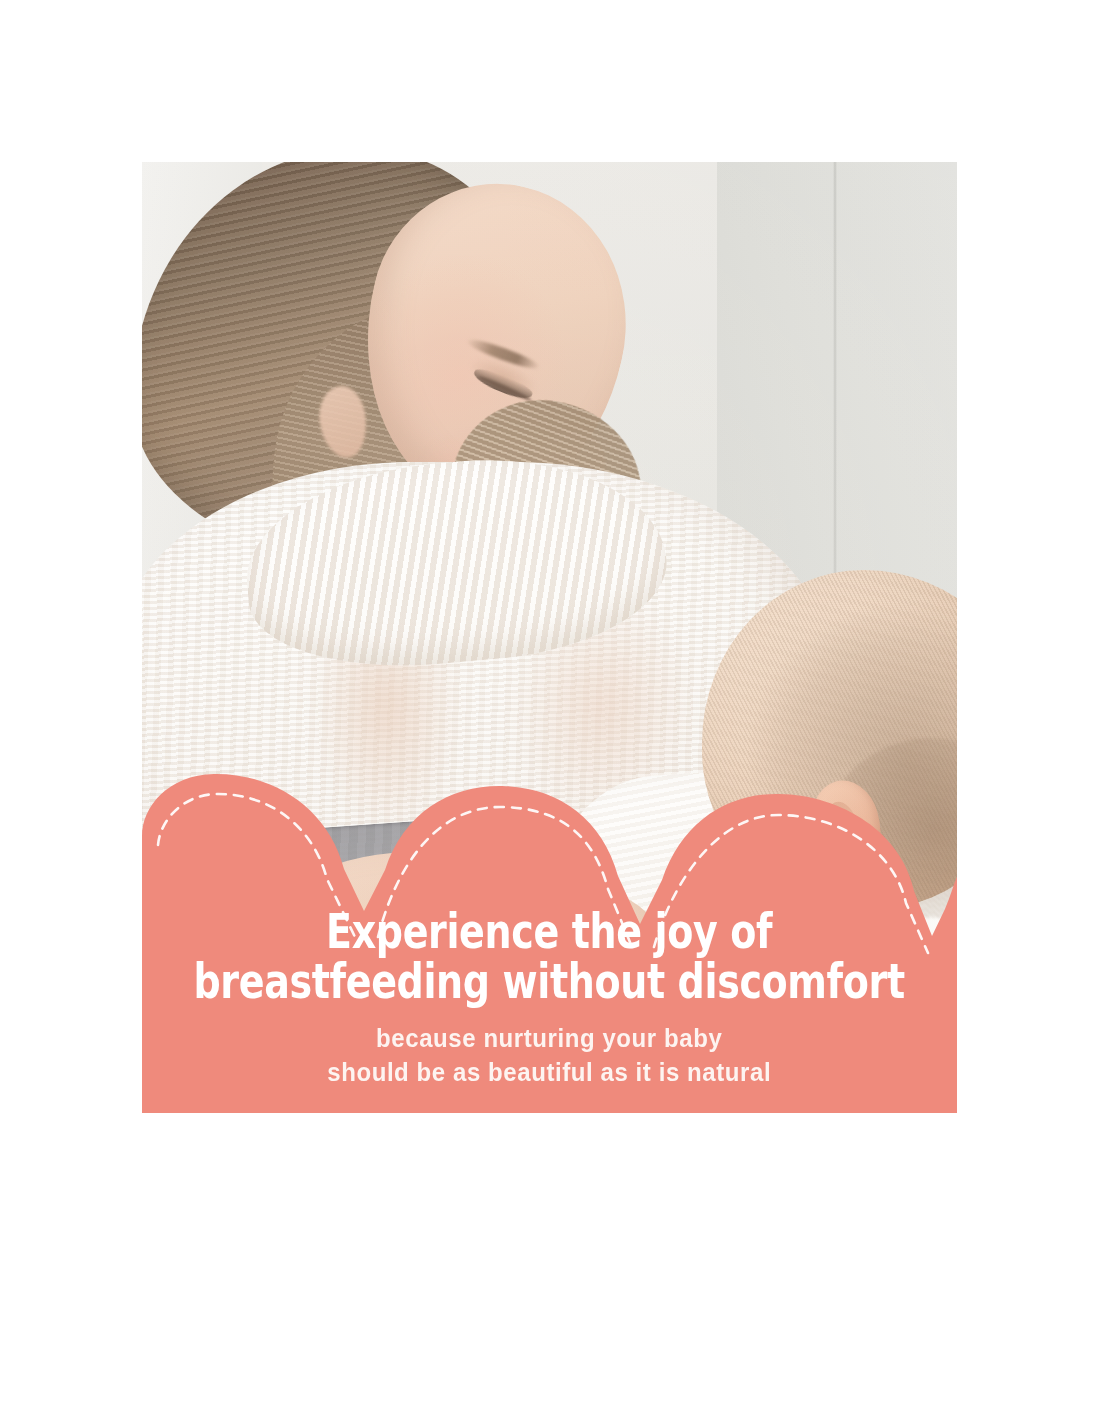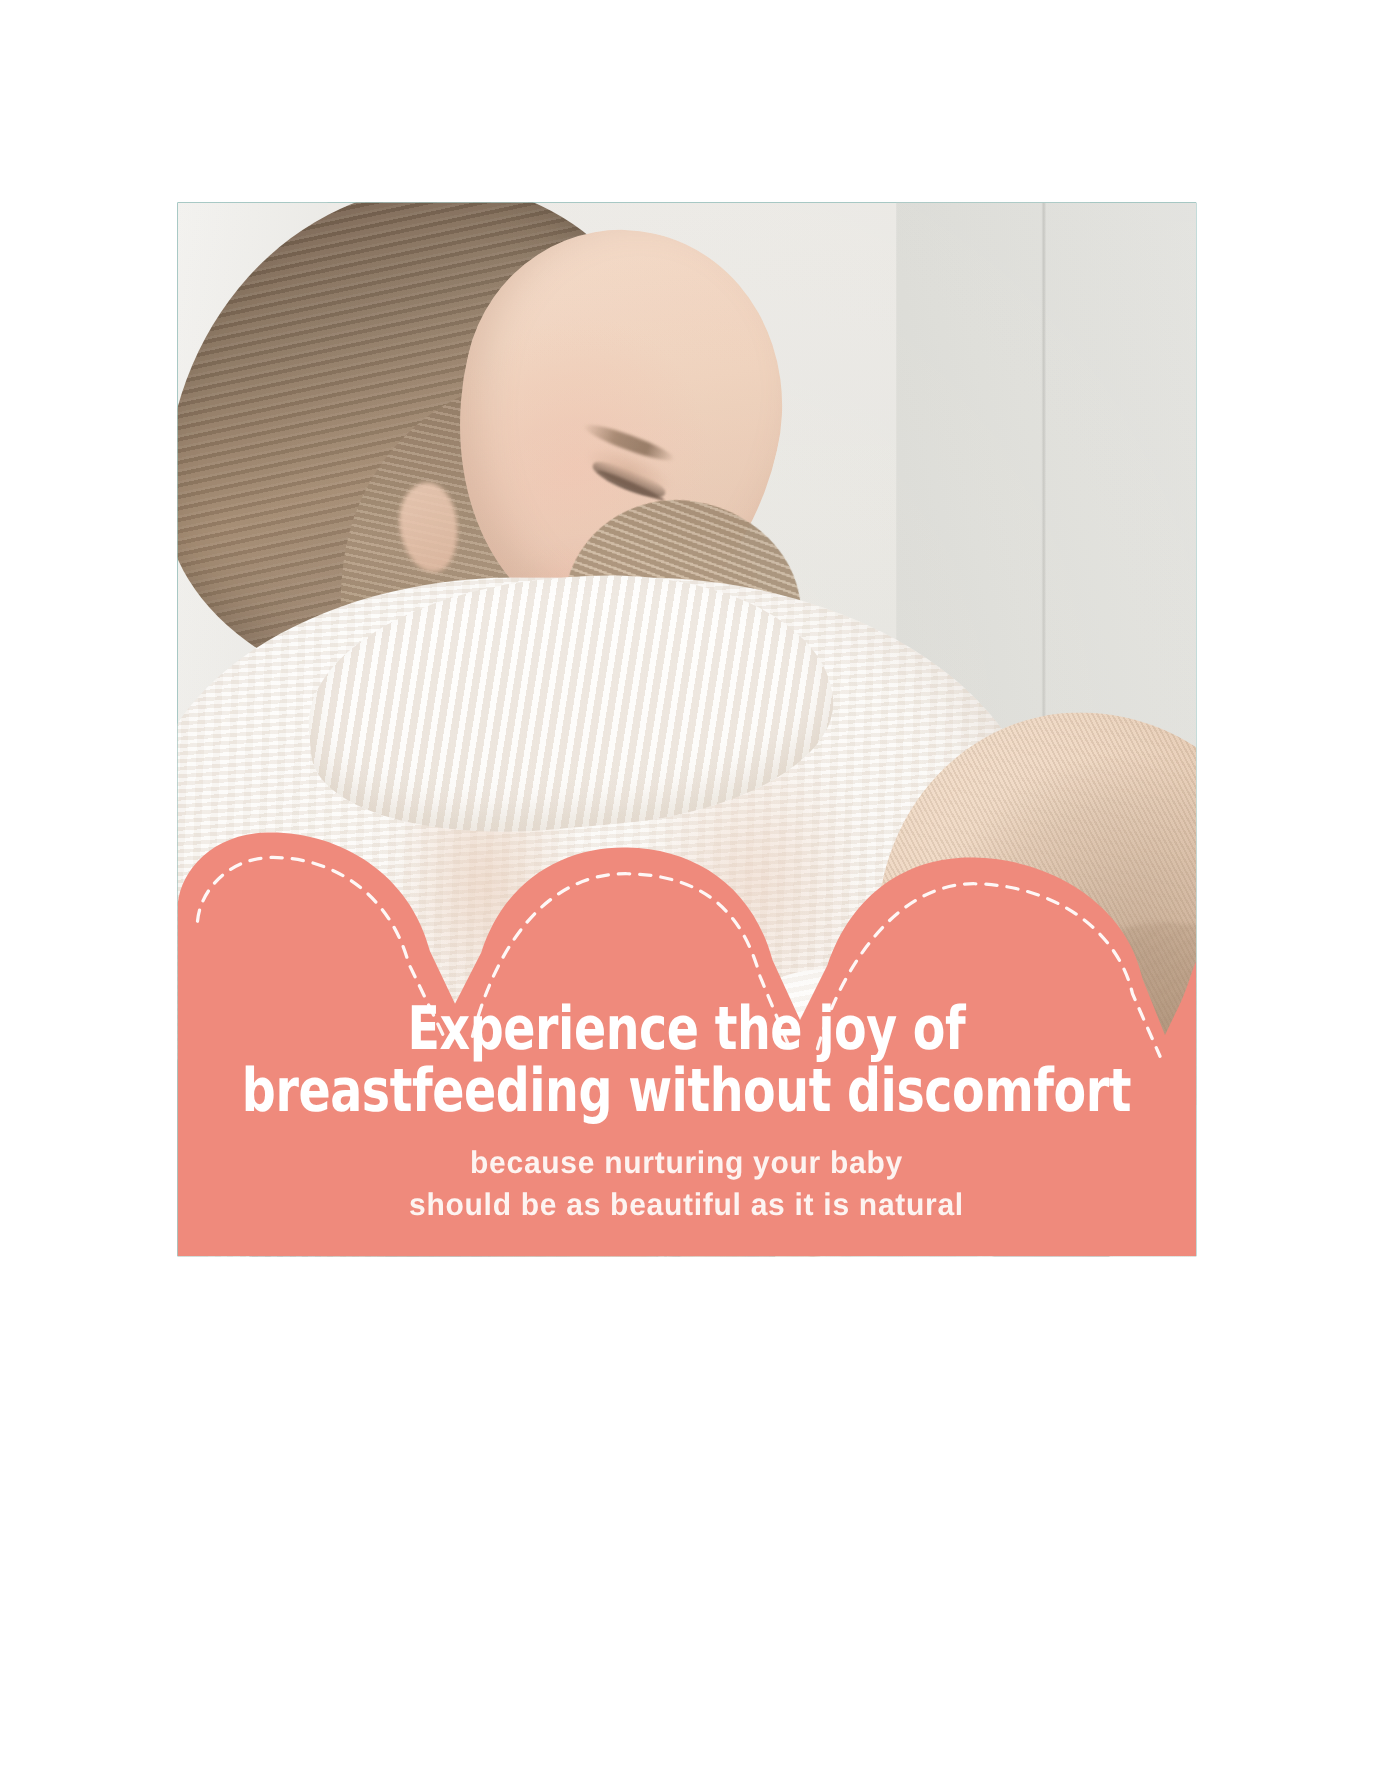--- a/index.html
+++ b/index.html
@@ -24,23 +24,23 @@
     height: 1422px;
     background: #ffffff;
   }
 
   
   .poster {
     position: absolute;
     left: 142px;
     top: 162px;
     width: 815px;
-    height: 843px;
+    height: 951px;
     overflow: hidden;
-    background: #0f766e;
+    background: #14532d;
   }
 
   
   .photo {
     position: absolute;
     left: 0; top: 0;
     width: 815px;
     height: 1097px;
     overflow: hidden;
     background: #dedfdb;

